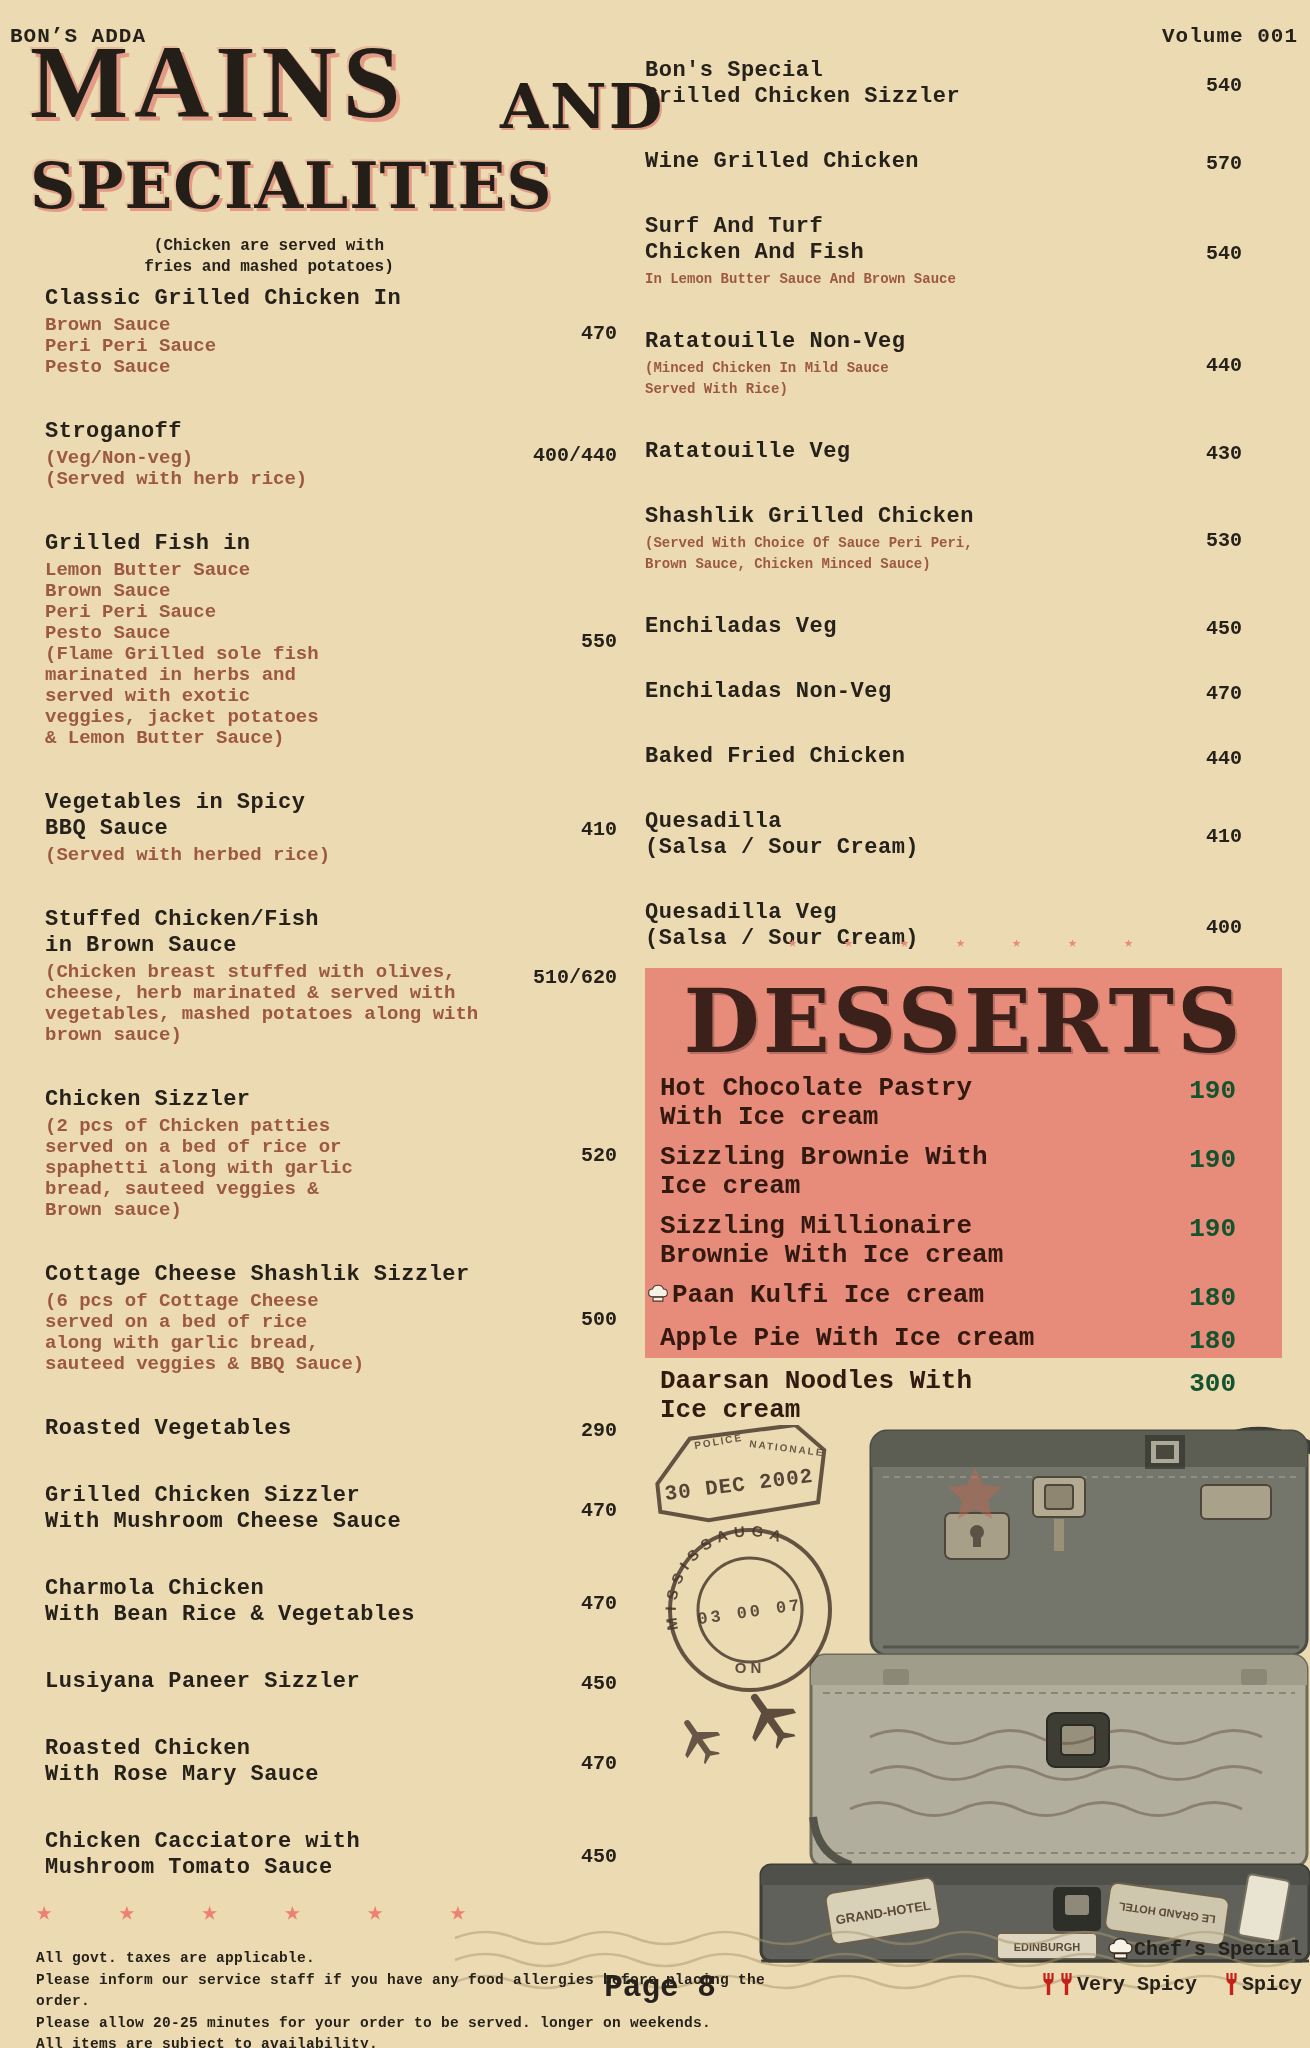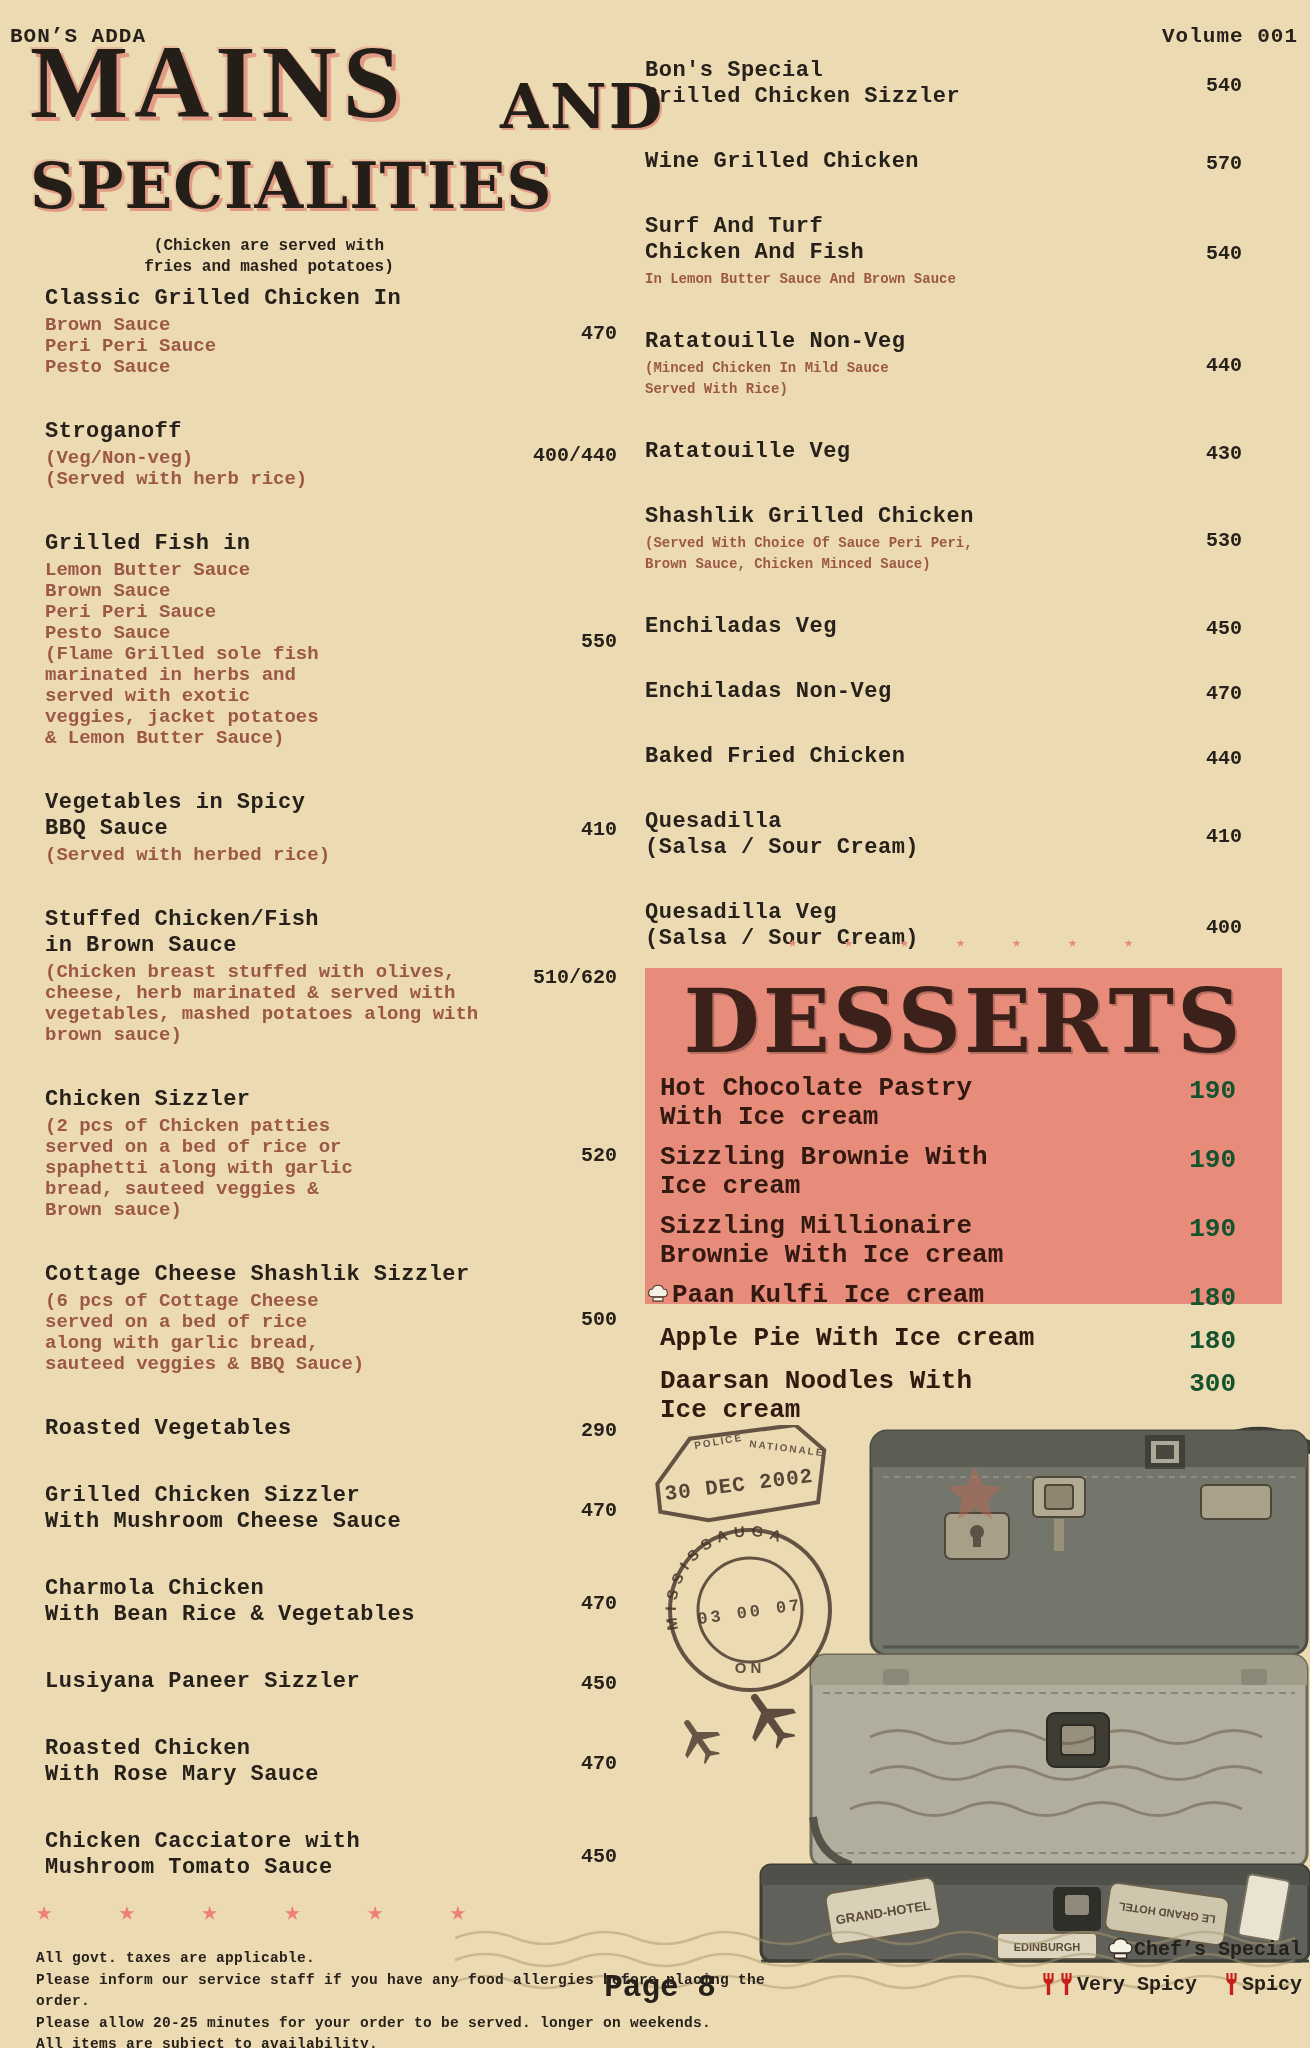--- a/index.html
+++ b/index.html
@@ -25,21 +25,21 @@
   .left-col{left:45px;top:286px;width:572px;}
   .right-col{left:645px;top:58px;width:597px;}
   .item{display:flex;justify-content:space-between;align-items:center;margin-bottom:41px;}
   .right-col .item{margin-bottom:39px;}
   .item-name{font-size:22px;font-weight:bold;line-height:26px;letter-spacing:.5px;}
   .item-desc{font-size:19px;font-weight:bold;line-height:21px;color:var(--text-brown);margin-top:3px;}
   .right-col .item-desc{font-size:14px;}
   .item-price{font-size:20px;font-weight:bold;min-width:115px;text-align:right;padding-top:2px;white-space:nowrap;}
   .stars-top{position:absolute;left:788px;top:936px;width:345px;display:flex;justify-content:space-between;
     color:var(--star-salmon);font-size:15px;line-height:15px;}
-  .desserts{position:absolute;left:645px;top:968px;width:637px;height:336px;background:var(--panel);}
+  .desserts{position:absolute;left:645px;top:968px;width:637px;height:390px;background:var(--panel);}
   .desserts-title{text-align:center;margin-top:6px;font-family:"DejaVu Serif","Liberation Serif",serif;
     font-weight:bold;font-size:88px;line-height:94px;color:#3c211b;letter-spacing:3px;
     text-shadow:2px 2px 0 rgba(60,33,27,.28);}
   .desserts-list{padding:6px 46px 0 15px;}
   .d-item{display:flex;justify-content:space-between;align-items:flex-start;margin-bottom:11px;}
   .d-name{font-size:26px;font-weight:bold;line-height:29px;color:#33190f;display:flex;align-items:flex-start;}
   .d-price{font-size:26px;font-weight:bold;color:#14532d;padding-top:2px;}
   .d-hat{margin-left:-13px;margin-right:3px;margin-top:2px;flex:none;}
   .luggage{position:absolute;left:645px;top:1425px;width:665px;height:565px;}
   .waves-bottom{position:absolute;left:450px;top:1926px;width:860px;height:66px;}

